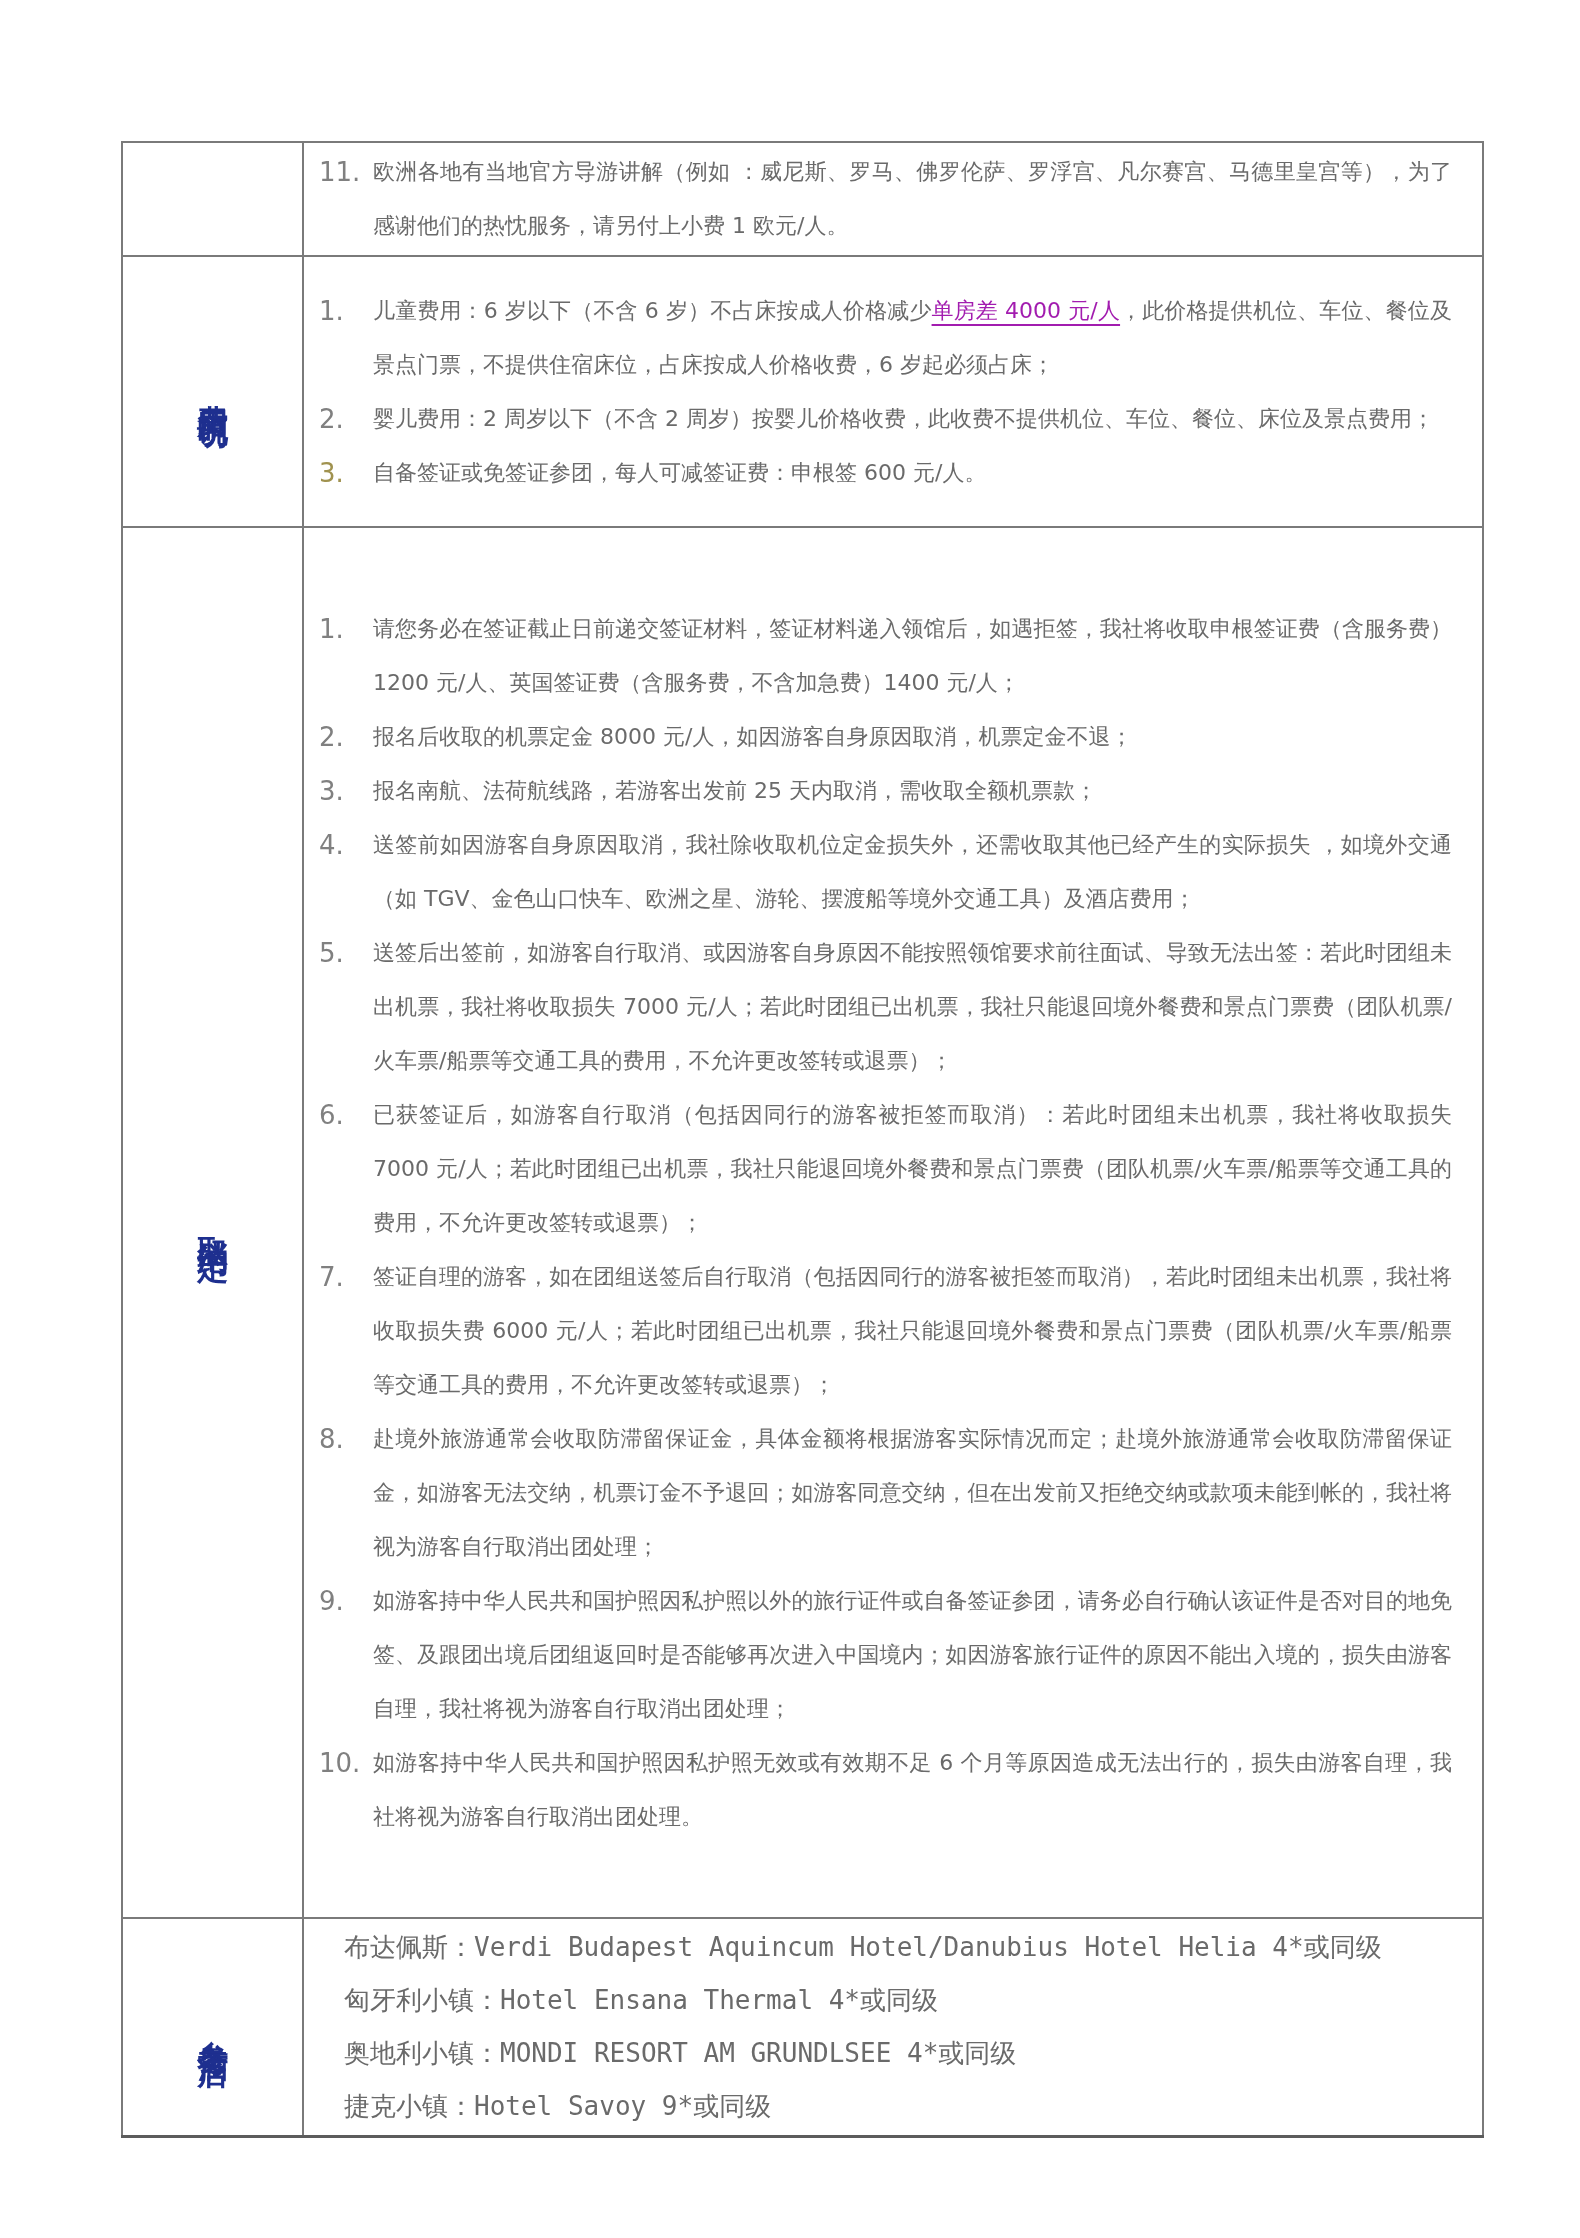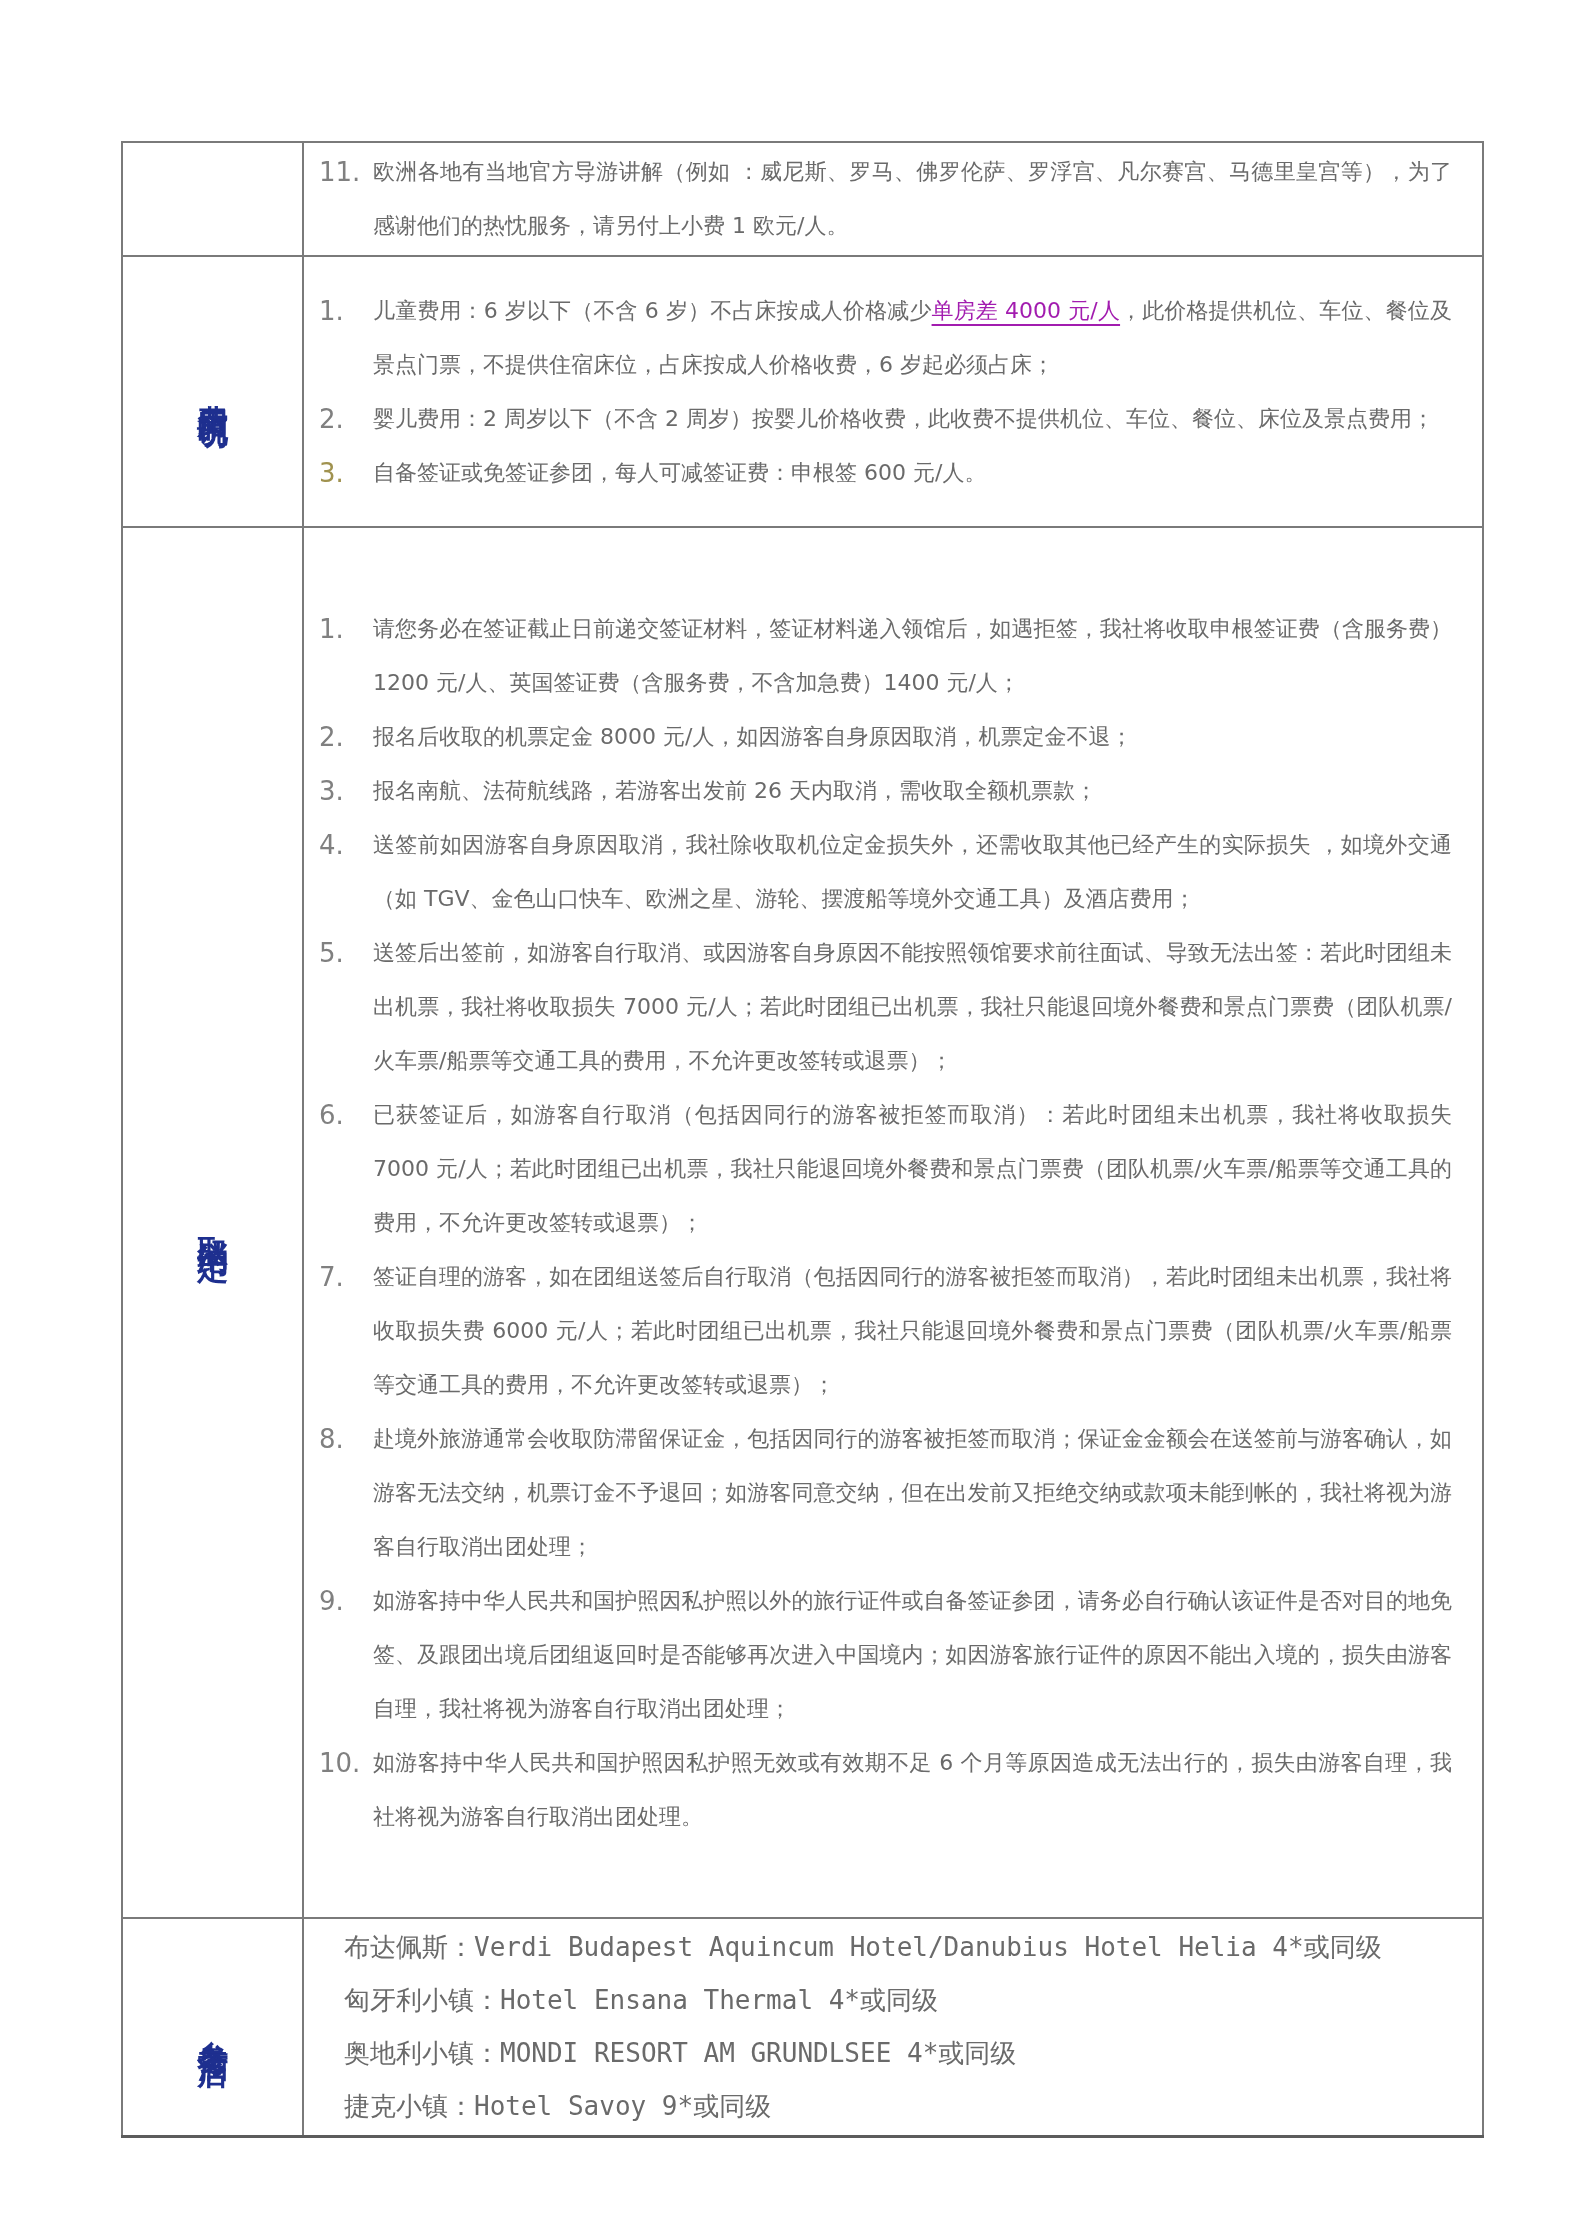--- a/index.html
+++ b/index.html
@@ -75,41 +75,41 @@
         <div class="li">
           <span class="num">1.</span>
           <div class="txt">请您务必在签证截止日前递交签证材料，签证材料递入领馆后，如遇拒签，我社将收取申根签证费（含服务费）1200 元/人、英国签证费（含服务费，不含加急费）1400 元/人；</div>
         </div>
         <div class="li">
           <span class="num">2.</span>
           <div class="txt">报名后收取的机票定金 8000 元/人，如因游客自身原因取消，机票定金不退；</div>
         </div>
         <div class="li">
           <span class="num">3.</span>
-          <div class="txt">报名南航、法荷航线路，若游客出发前 26 天内取消，需收取全额机票款；</div>
+          <div class="txt">报名南航、法荷航线路，若游客出发前 25 天内取消，需收取全额机票款；</div>
         </div>
         <div class="li">
           <span class="num">4.</span>
           <div class="txt">送签前如因游客自身原因取消，我社除收取机位定金损失外，还需收取其他已经产生的实际损失 ，如境外交通（如 TGV、金色山口快车、欧洲之星、游轮、摆渡船等境外交通工具）及酒店费用；</div>
         </div>
         <div class="li">
           <span class="num">5.</span>
           <div class="txt">送签后出签前，如游客自行取消、或因游客自身原因不能按照领馆要求前往面试、导致无法出签：若此时团组未出机票，我社将收取损失 7000 元/人；若此时团组已出机票，我社只能退回境外餐费和景点门票费（团队机票/火车票/船票等交通工具的费用，不允许更改签转或退票）；</div>
         </div>
         <div class="li">
           <span class="num">6.</span>
           <div class="txt">已获签证后，如游客自行取消（包括因同行的游客被拒签而取消）：若此时团组未出机票，我社将收取损失 7000 元/人；若此时团组已出机票，我社只能退回境外餐费和景点门票费（团队机票/火车票/船票等交通工具的费用，不允许更改签转或退票）；</div>
         </div>
         <div class="li">
           <span class="num">7.</span>
           <div class="txt">签证自理的游客，如在团组送签后自行取消（包括因同行的游客被拒签而取消），若此时团组未出机票，我社将收取损失费 6000 元/人；若此时团组已出机票，我社只能退回境外餐费和景点门票费（团队机票/火车票/船票等交通工具的费用，不允许更改签转或退票）；</div>
         </div>
         <div class="li">
           <span class="num">8.</span>
-          <div class="txt">赴境外旅游通常会收取防滞留保证金，包括因同行的游客被拒签而取消；保证金金额会在送签前与游客确认，如游客无法交纳，机票订金不予退回；如游客同意交纳，但在出发前又拒绝交纳或款项未能到帐的，我社将视为游客自行取消出团处理；</div>
+          <div class="txt">赴境外旅游通常会收取防滞留保证金，具体金额将根据游客实际情况而定；赴境外旅游通常会收取防滞留保证金，如游客无法交纳，机票订金不予退回；如游客同意交纳，但在出发前又拒绝交纳或款项未能到帐的，我社将视为游客自行取消出团处理；</div>
         </div>
         <div class="li">
           <span class="num">9.</span>
           <div class="txt">如游客持中华人民共和国护照因私护照以外的旅行证件或自备签证参团，请务必自行确认该证件是否对目的地免签、及跟团出境后团组返回时是否能够再次进入中国境内；如因游客旅行证件的原因不能出入境的，损失由游客自理，我社将视为游客自行取消出团处理；</div>
         </div>
         <div class="li">
           <span class="num">10.</span>
           <div class="txt">如游客持中华人民共和国护照因私护照无效或有效期不足 6 个月等原因造成无法出行的，损失由游客自理，我社将视为游客自行取消出团处理。</div>
         </div>
       </td>

